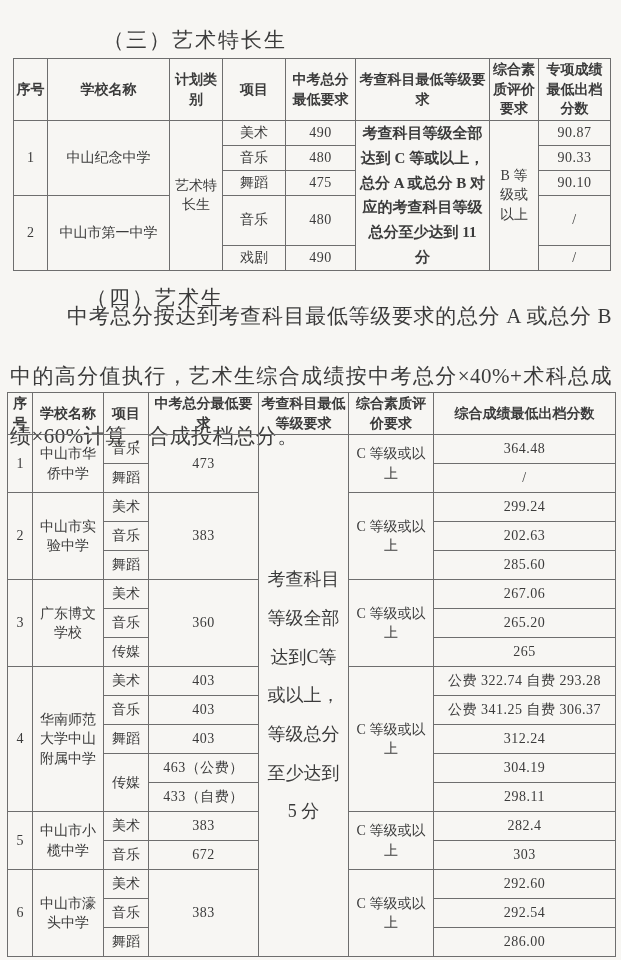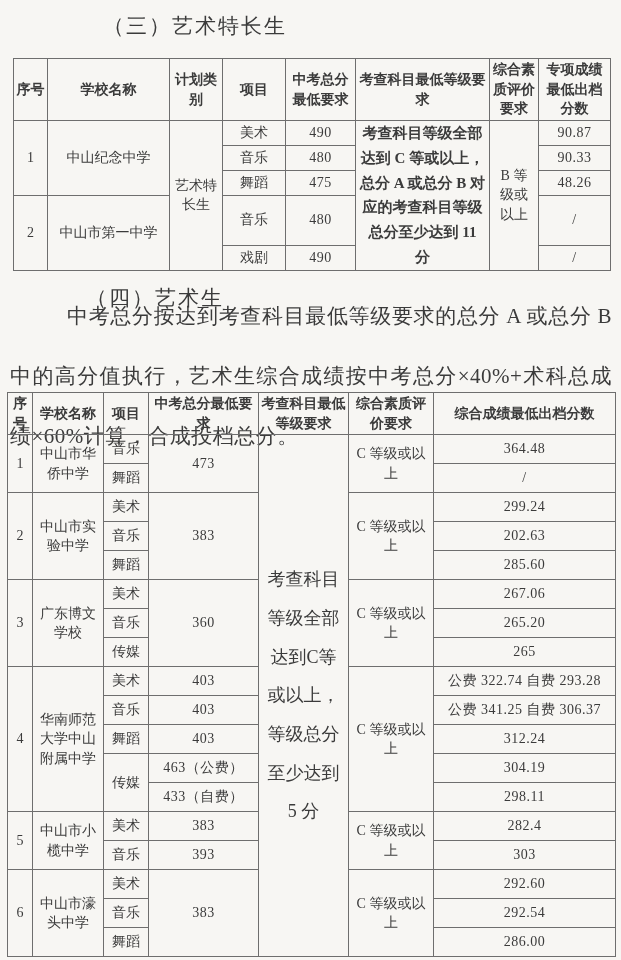--- a/index.html
+++ b/index.html
@@ -4,21 +4,21 @@
 <style>
   * { margin:0; padding:0; box-sizing:border-box; }
   html,body { width:621px; height:960px; }
   body {
     position:relative;
     background:#f7f6f3;
     font-family:"Liberation Serif","DejaVu Serif",serif;
     color:#3b3b3b;
   }
   .sec-title { position:absolute; font-size:21px; letter-spacing:2px; white-space:nowrap; }
-  #title3 { left:103px; top:12px;text-align:center; }
+  #title3 { left:103px; top:26px;text-align:center; }
   #title4 { left:86px; top:255px;margin-top:29px; }
   .para {
     position:absolute; left:10px; top:286px; width:602px;
     font-size:21px; line-height:60px; text-indent:57px;
     text-align:justify; letter-spacing:0.5px;
   }
   table { position:absolute; border-collapse:collapse; table-layout:fixed; }
   th,td {
     border:1.5px solid #6e6e6e;
     text-align:center; vertical-align:middle;
@@ -78,21 +78,21 @@
       <td class="num">90.87</td>
     </tr>
     <tr>
       <td>音乐</td>
       <td class="num">480</td>
       <td class="num">90.33</td>
     </tr>
     <tr>
       <td>舞蹈</td>
       <td class="num">475</td>
-      <td class="num">48.26</td>
+      <td class="num">90.10</td>
     </tr>
     <tr>
       <td rowspan="2">2</td>
       <td rowspan="2">中山市第一中学</td>
       <td>音乐</td>
       <td class="num">480</td>
       <td class="num">/</td>
     </tr>
     <tr>
       <td>戏剧</td>
@@ -208,21 +208,21 @@
     <tr>
       <td rowspan="2">5</td>
       <td rowspan="2">中山市小榄中学</td>
       <td>美术</td>
       <td class="num">383</td>
       <td rowspan="2">C 等级或以上</td>
       <td class="num">282.4</td>
     </tr>
     <tr>
       <td>音乐</td>
-      <td class="num">393</td>
+      <td class="num">672</td>
       <td class="num">303</td>
     </tr>
 
     <tr>
       <td rowspan="3">6</td>
       <td rowspan="3">中山市濠头中学</td>
       <td>美术</td>
       <td rowspan="3" class="num">383</td>
       <td rowspan="3">C 等级或以上</td>
       <td class="num">292.60</td>

